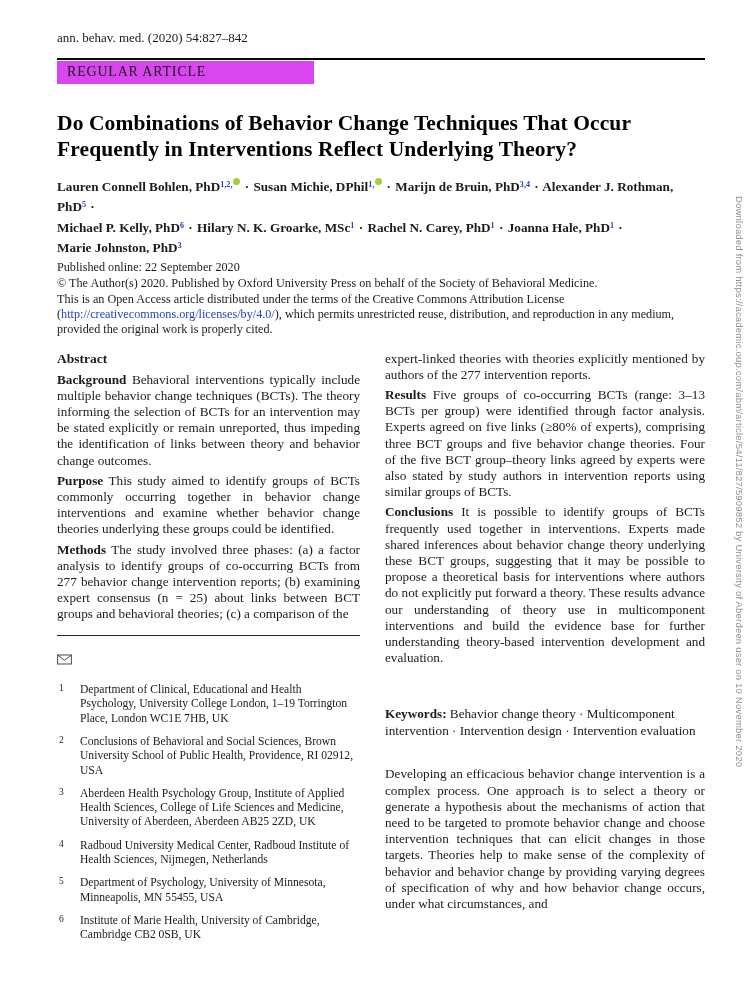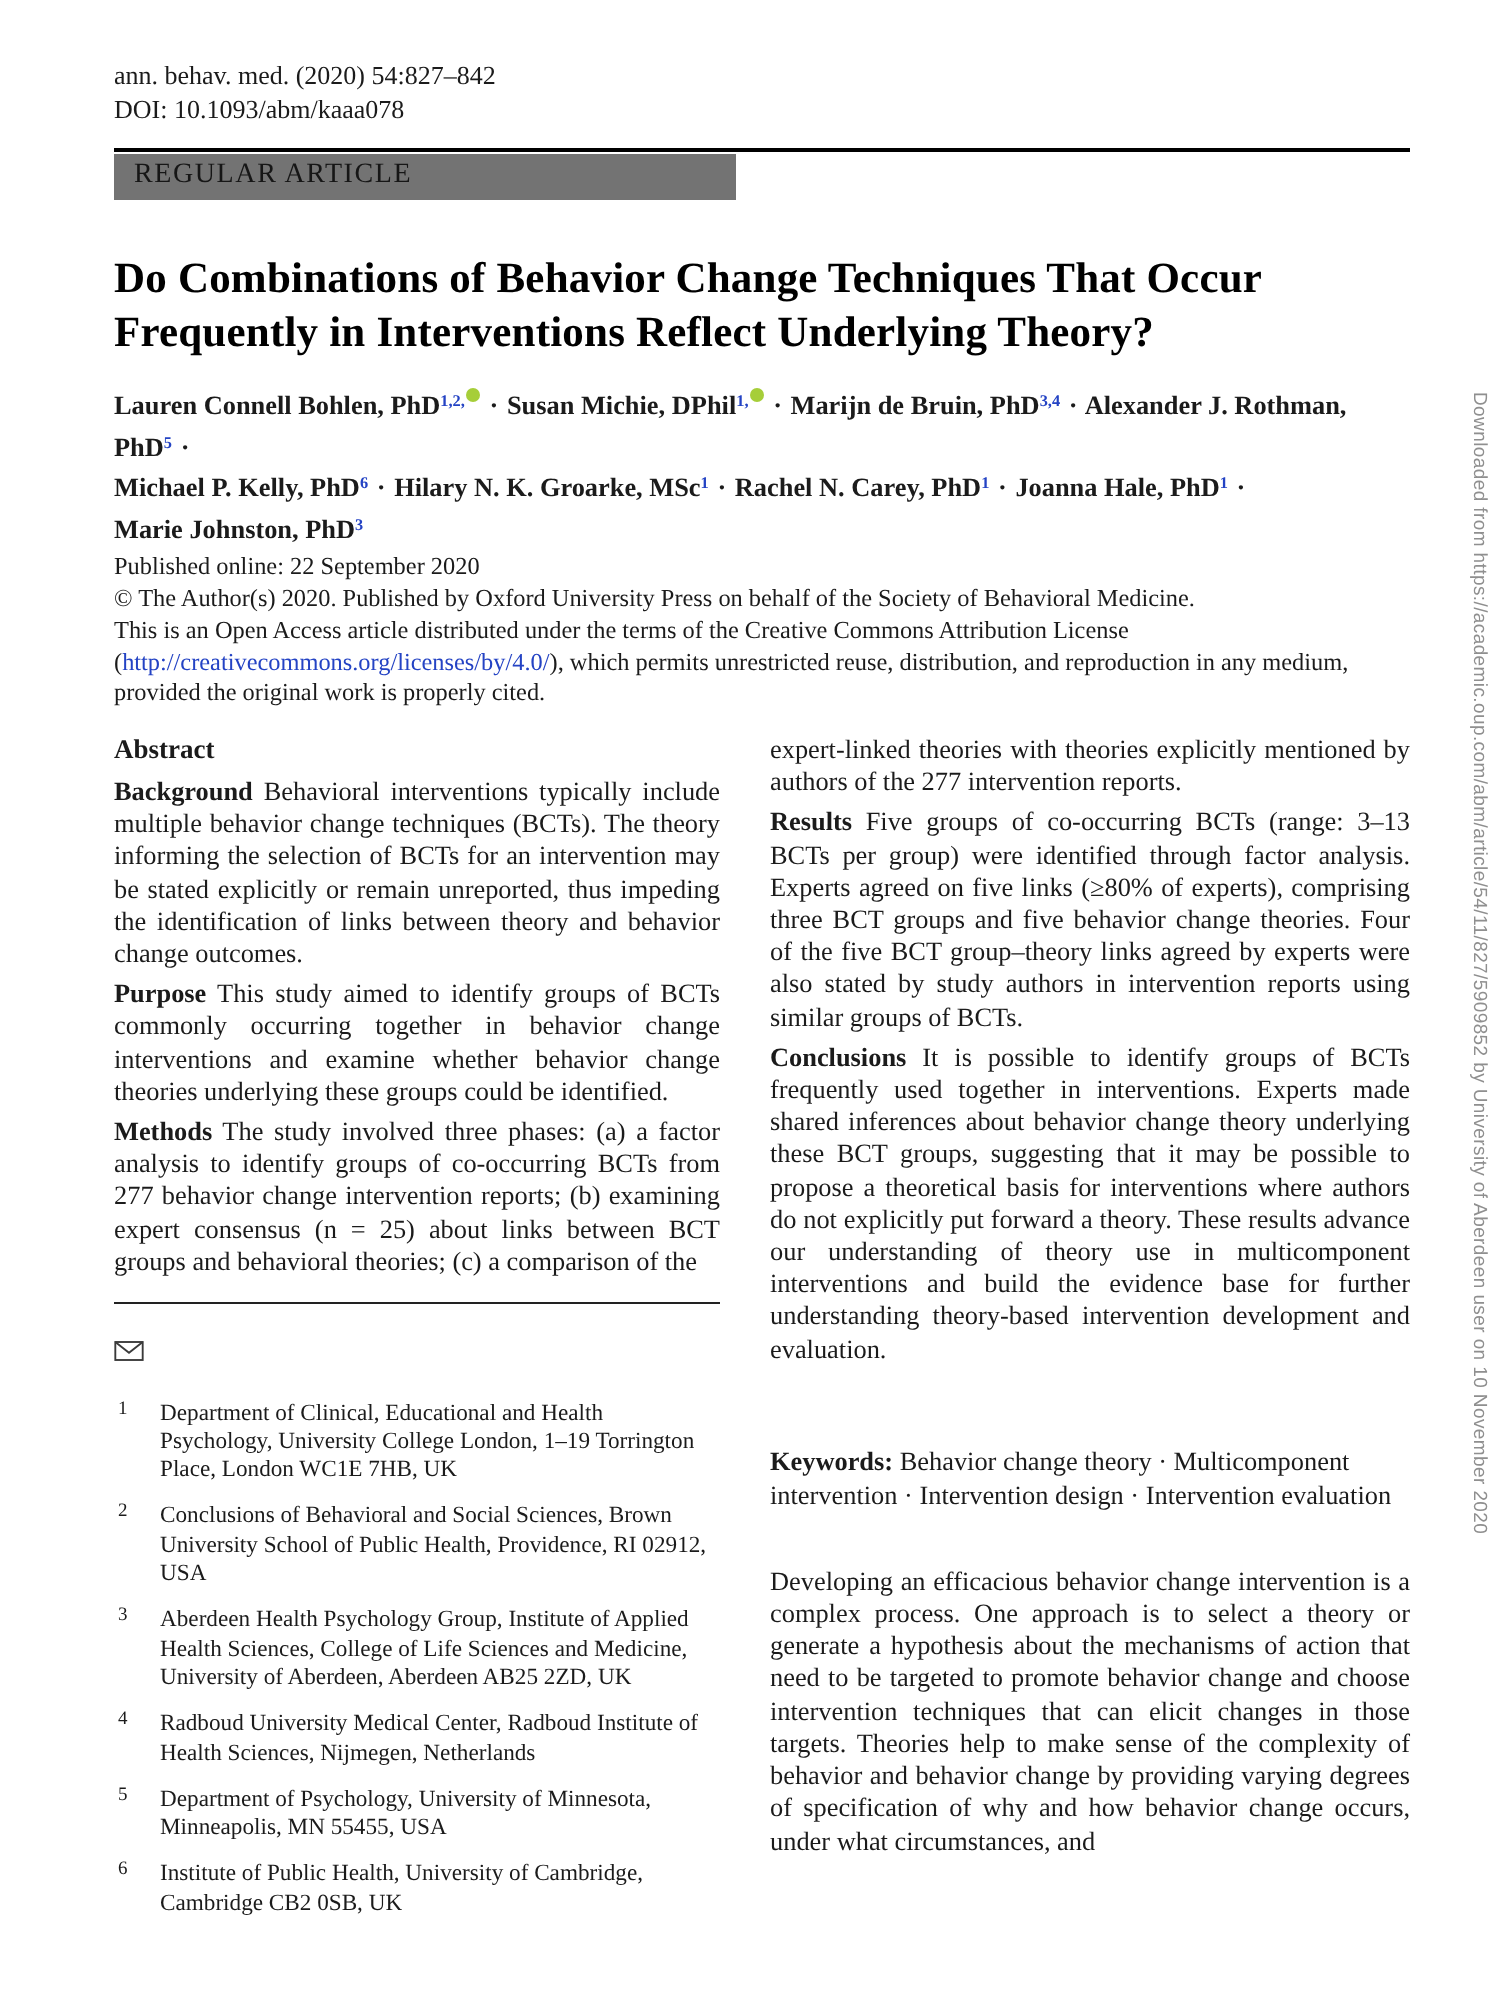--- a/index.html
+++ b/index.html
@@ -7,21 +7,21 @@
   body {
     position:relative; background:#ffffff; overflow:hidden;
     font-family:"Liberation Serif", serif; color:#1b1b1b;
   }
   .page { position:absolute; left:57px; top:30px; width:648px; }
 
   
   .jref { font-size:13px; line-height:16.5px; color:#1b1b1b; }
   .toprule { border-top:2.2px solid #000; margin-top:11px; }
   .banner {
-    width:311px; background:#737373; color:#161616;
+    width:257px; background:#d946ef; color:#161616;
     font-size:14px; letter-spacing:0.8px; padding:3px 8px 4px 10px; margin-top:1px;
   }
 
   
   .title { margin-top:26px; font-size:21.5px; font-weight:bold; line-height:26.5px; color:#000; letter-spacing:0.1px; }
   .authors { margin-top:15px; font-size:13.2px; font-weight:bold; line-height:18.5px; }
   .authors .sup { color:#2443c4; font-size:62%; position:relative; top:-0.45em; }
   .authors .sep { padding:0 1px; }
   .orcid {
     display:inline-block; width:7px; height:7px; border-radius:50%;
@@ -64,21 +64,20 @@
     font-size:9.5px; color:#8f8f8f; letter-spacing:0.2px; white-space:nowrap;
   }
 </style>
 </head>
 <body>
 
 <div class="page">
 
   <div class="jref">
     <div>ann. behav. med. (2020) 54:827–842</div>
-    <div>DOI: 10.1093/abm/kaaa078</div>
   </div>
 
   <div class="toprule"></div>
   <div class="banner">REGULAR ARTICLE</div>
 
   <h1 class="title">Do Combinations of Behavior Change Techniques That Occur Frequently in Interventions Reflect Underlying Theory?</h1>
 
   <div class="authors">
     <span class="author"><span>Lauren Connell Bohlen, PhD</span><span class="sup">1,2,</span><span class="orcid"></span> <span class="sep">·</span>
     <span class="author"><span>Susan Michie, DPhil</span><span class="sup">1,</span><span class="orcid"></span> <span class="sep">·</span>
@@ -118,21 +117,21 @@
             </svg>
         </span>
       </div>
 
       <div class="affils">
         <div class="aff"><span class="num">1</span><span>Department of Clinical, Educational and Health Psychology, University College London, 1–19 Torrington Place, London WC1E 7HB, UK</span></div>
         <div class="aff"><span class="num">2</span><span>Conclusions of Behavioral and Social Sciences, Brown University School of Public Health, Providence, RI 02912, USA</span></div>
         <div class="aff"><span class="num">3</span><span>Aberdeen Health Psychology Group, Institute of Applied Health Sciences, College of Life Sciences and Medicine, University of Aberdeen, Aberdeen AB25 2ZD, UK</span></div>
         <div class="aff"><span class="num">4</span><span>Radboud University Medical Center, Radboud Institute of Health Sciences, Nijmegen, Netherlands</span></div>
         <div class="aff"><span class="num">5</span><span>Department of Psychology, University of Minnesota, Minneapolis, MN 55455, USA</span></div>
-        <div class="aff"><span class="num">6</span><span>Institute of Public Health, University of Cambridge, Cambridge CB2 0SB, UK</span></div>
+        <div class="aff"><span class="num">6</span><span>Institute of Marie Health, University of Cambridge, Cambridge CB2 0SB, UK</span></div>
       </div>
     </div>
 
     <div class="col-right">
       <p class="absec">expert-linked theories with theories explicitly mentioned by authors of the 277 intervention reports.</p>
       <p class="absec"><span class="lbl">Results</span> <span>Five groups of co-occurring BCTs (range: 3–13 BCTs per group) were identified through factor analysis. Experts agreed on five links (≥80% of experts), comprising three BCT groups and five behavior change theories. Four of the five BCT group–theory links agreed by experts were also stated by study authors in intervention reports using similar groups of BCTs.</span></p>
       <p class="absec"><span class="lbl">Conclusions</span> <span>It is possible to identify groups of BCTs frequently used together in interventions. Experts made shared inferences about behavior change theory underlying these BCT groups, suggesting that it may be possible to propose a theoretical basis for interventions where authors do not explicitly put forward a theory. These results advance our understanding of theory use in multicomponent interventions and build the evidence base for further understanding theory-based intervention development and evaluation.</span></p>
 
       <p class="keywords"><span class="klbl">Keywords:</span> <span>Behavior change theory · Multicomponent intervention · Intervention design · Intervention evaluation</span></p>
 

